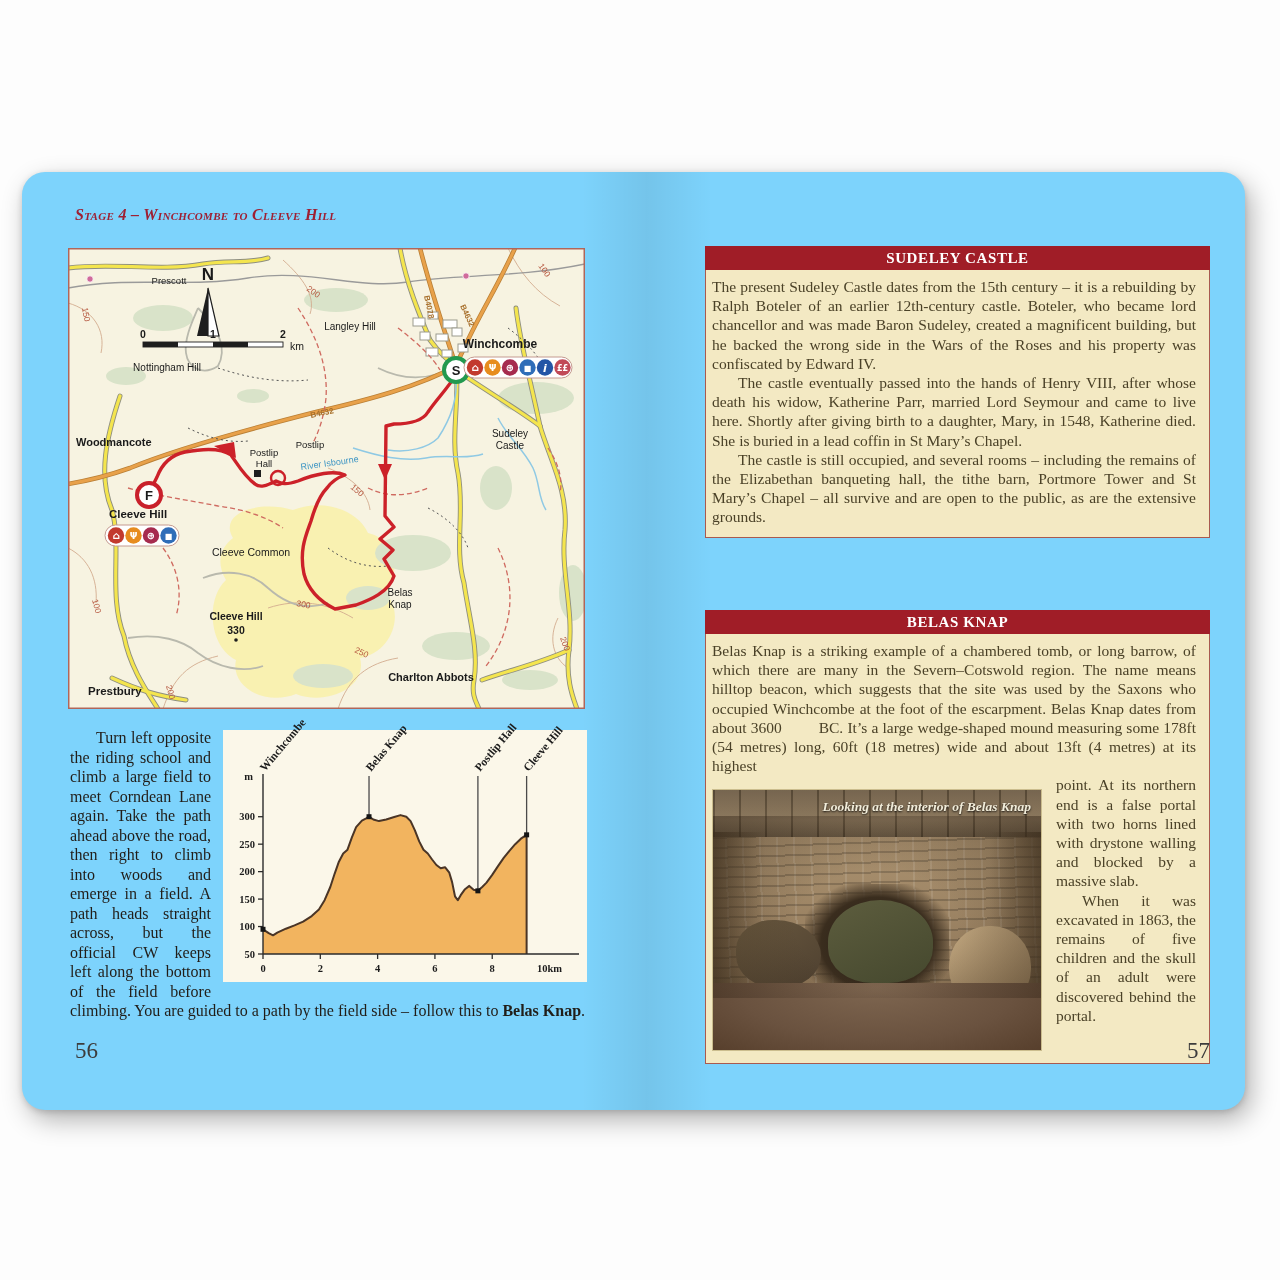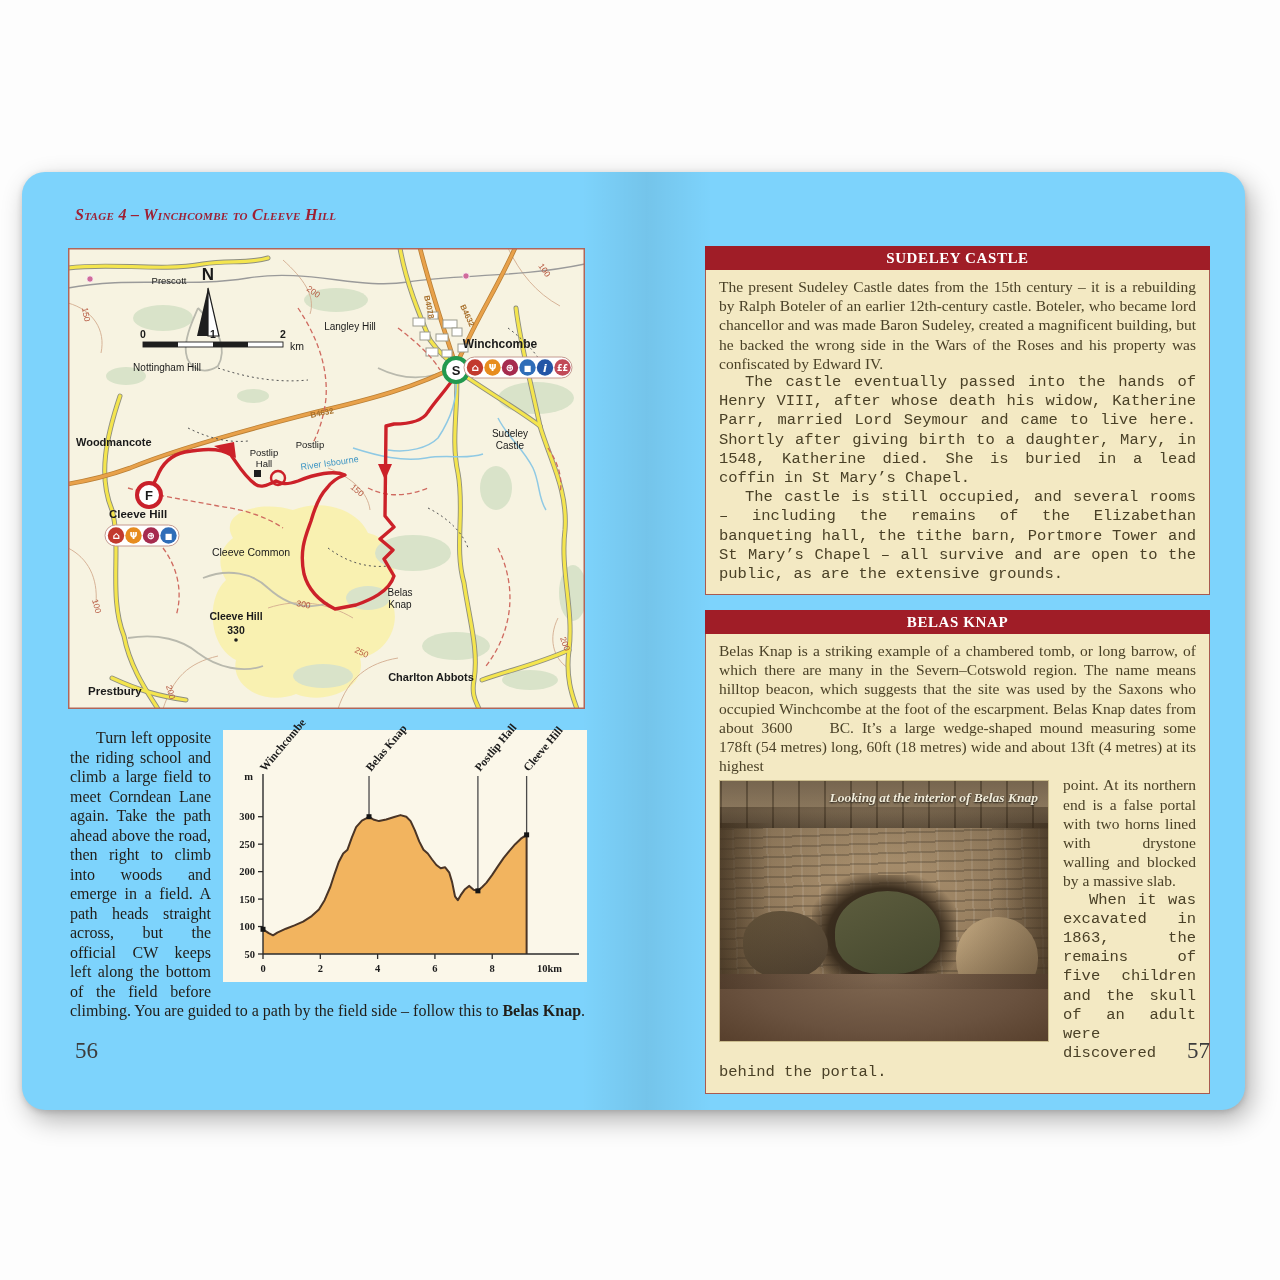--- a/index.html
+++ b/index.html
@@ -45,29 +45,29 @@
   .elev-box{float:right;width:364px;height:252px;margin:2px 0 6px 12px;background:#fbf7e9;}
   .tick{font-family:"Liberation Serif",serif;font-weight:bold;font-size:10.5px;fill:#1c1c1c;}
   .stn{font-family:"Liberation Serif",serif;font-weight:bold;font-size:11.5px;fill:#1c1c1c;}
 
   
   .info-box{position:absolute;width:505px;}
   .box-sudeley{left:683px;top:74px;}
   .box-belas{left:683px;top:438px;}
   .box-head{background:#a01d27;color:#ffffff;text-align:center;font-weight:bold;font-size:15px;
             letter-spacing:.6px;line-height:24px;height:24px;}
-  .box-body{background:#f3e9c3;border:1px solid #a85a50;border-top:none;padding:7px 13px 10px 13px;
+  .box-body{background:#f3e9c3;border:1px solid #a85a50;border-top:none;padding:7px 13px 10px 6px;
             color:#4a4127;font-size:15.5px;line-height:19.2px;text-align:justify;}
   .box-body p{margin:0;}
-  .box-body p.ind{text-indent:26px;font-family:Liberation Mono, monospace;}
+  .box-body p.ind{text-indent:26px;}
   .weblink{color:#c44027;}
   .sc{font-variant:small-caps;margin-left:37px;}
 
   
-  .photo{position:relative;width:328px;height:260px;float:left;margin:5px 14px 2px 0;
+  .photo{position:relative;width:328px;height:260px;float:left;margin:14px 14px 2px 0;
          border:1px solid #cbbd8e;background:#9b8768;overflow:hidden;}
   .ph-ceiling{position:absolute;top:0;left:0;right:0;height:19%;
       background:repeating-linear-gradient(90deg, rgba(0,0,0,.22) 0 2px, rgba(255,255,255,.06) 2px 26px),
                  linear-gradient(180deg,#6e5c44,#857054 60%,#5a4a35);}
   .ph-wall{position:absolute;top:18%;left:0;right:0;height:60%;
       background:repeating-linear-gradient(178deg, rgba(0,0,0,.18) 0 2px, rgba(0,0,0,0) 2px 10px),
                  repeating-linear-gradient(88deg, rgba(255,255,255,.10) 0 2px, rgba(255,255,255,0) 2px 17px),
                  linear-gradient(180deg,#ab9270,#8d7557);}
   .ph-vig{position:absolute;top:10%;left:0;right:0;height:70%;
       background:radial-gradient(ellipse at 50% 60%, rgba(0,0,0,0) 35%, rgba(40,28,16,.40) 95%);}

